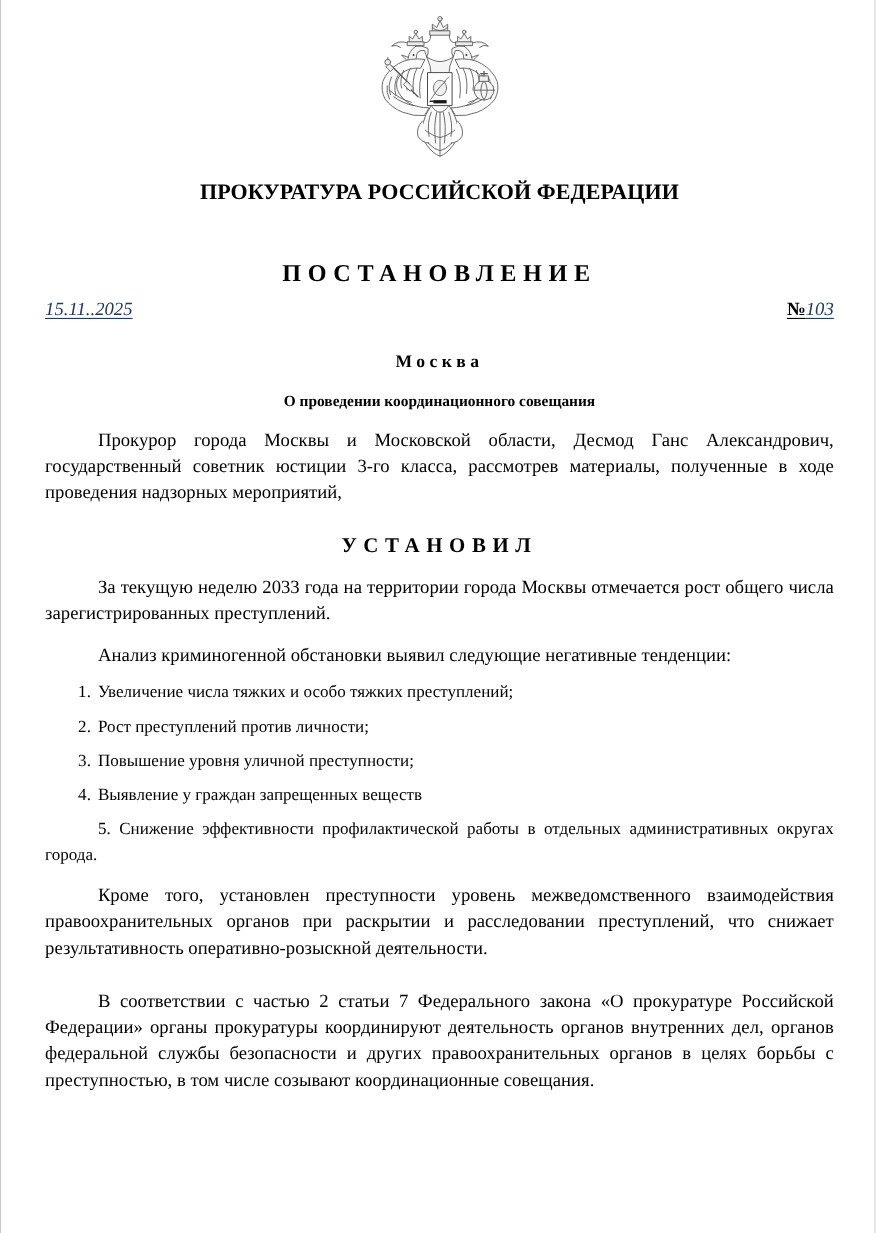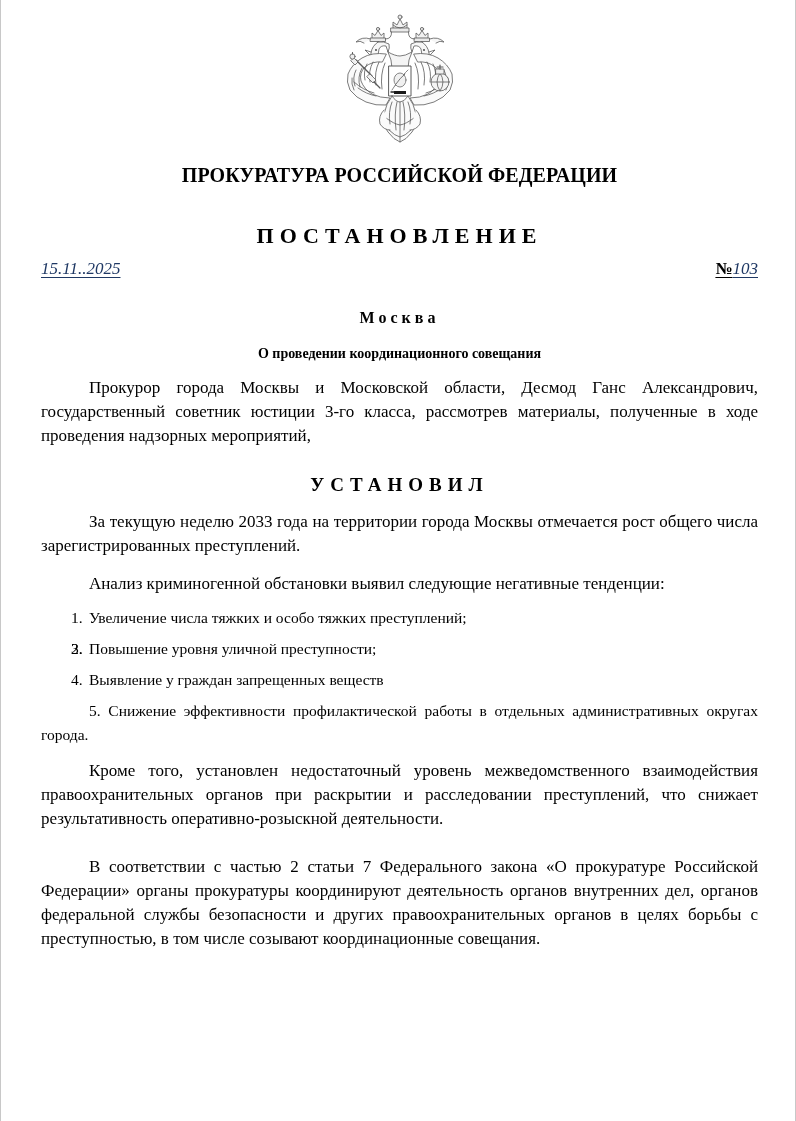--- a/index.html
+++ b/index.html
@@ -42,21 +42,21 @@
     display: block;
   }
 
   
   .org-title {
     text-align: center;
     font-weight: bold;
     font-size: 20px;
     line-height: 27px;
     letter-spacing: 0.1px;
-    margin: 0;
+    margin: 12px;
   }
   .org-title-line1 { margin-top: 8px; }
 
   .doc-type {
     text-align: center;
     font-weight: bold;
     font-size: 22px;
     letter-spacing: 6px;
     margin: 0;
     padding-top: 34px;
@@ -279,32 +279,33 @@
 
     <p class="para">Анализ криминогенной обстановки выявил следующие негативные тенденции:</p>
 
     <ol class="num-list">
       <li class="no-justify">
         <span class="marker">1.</span>
         <span>Увеличение числа тяжких и особо тяжких преступлений;</span>
       </li>
       <li class="no-justify">
         <span class="marker">2.</span>
+        <span>Рост преступлений против личности;</span>
       </li>
       <li class="no-justify">
         <span class="marker">3.</span>
         <span>Повышение уровня уличной преступности;</span>
       </li>
       <li class="no-justify">
         <span class="marker">4.</span>
         <span>Выявление у граждан запрещенных веществ</span>
       </li>
       <li style="padding-left:0; text-indent:48px;">
         <span>5.</span><span> </span><span>Снижение эффективности профилактической работы в отдельных административных округах города.</span>
       </li>
     </ol>
 
-    <p class="para tight">Кроме того, установлен недостаточный уровень межведомственного взаимодействия правоохранительных органов при раскрытии и расследовании преступлений, что снижает результативность оперативно-розыскной деятельности.</p>
+    <p class="para tight">Кроме того, установлен преступности уровень межведомственного взаимодействия правоохранительных органов при раскрытии и расследовании преступлений, что снижает результативность оперативно-розыскной деятельности.</p>
 
     <p class="para gap">В соответствии с частью 2 статьи 7 Федерального закона «О прокуратуре Российской Федерации» органы прокуратуры координируют деятельность органов внутренних дел, органов федеральной службы безопасности и других правоохранительных органов в целях борьбы с преступностью, в том числе созывают координационные совещания.</p>
 
   </div>
 </div>
 
 </body></html>

